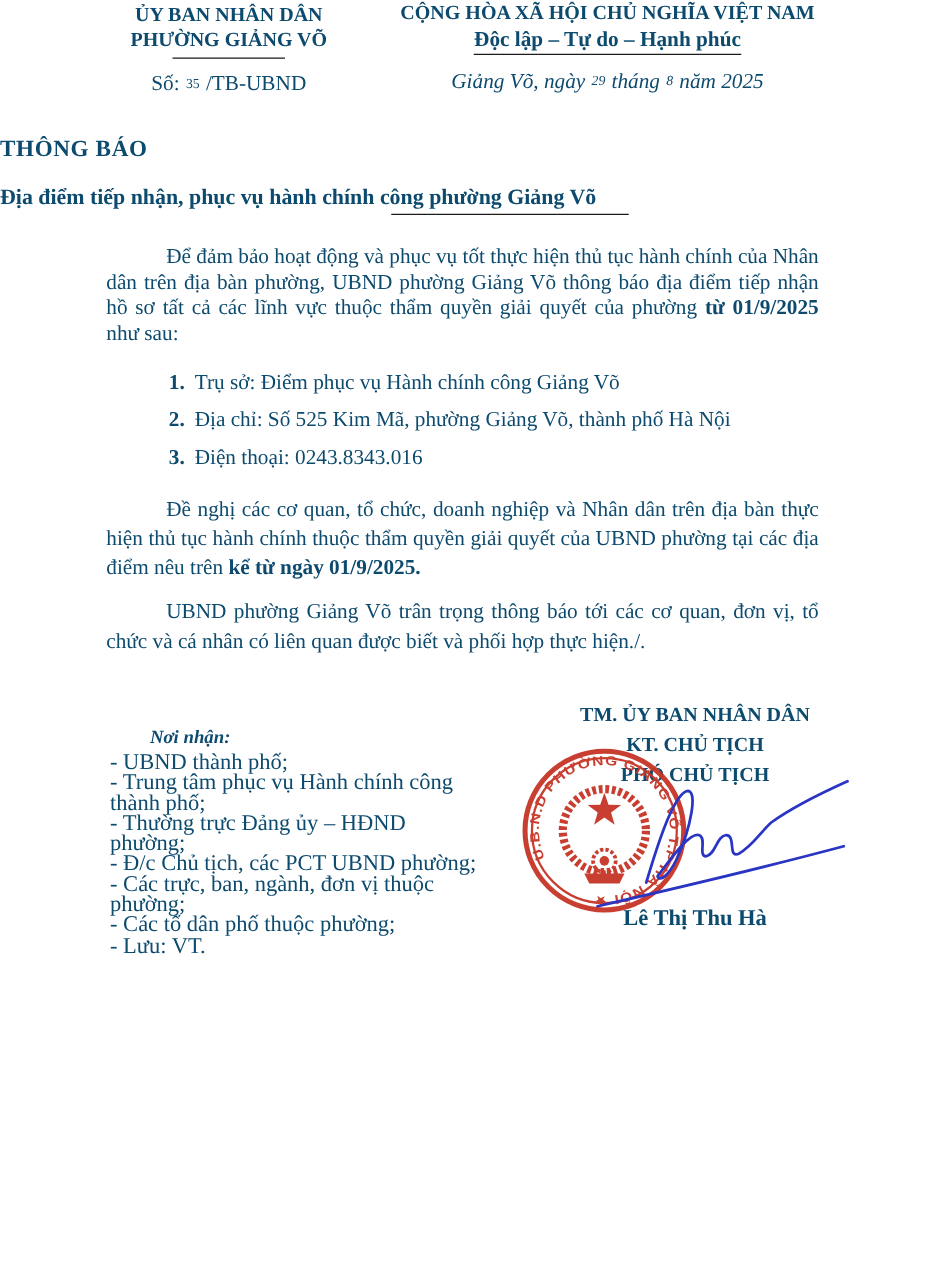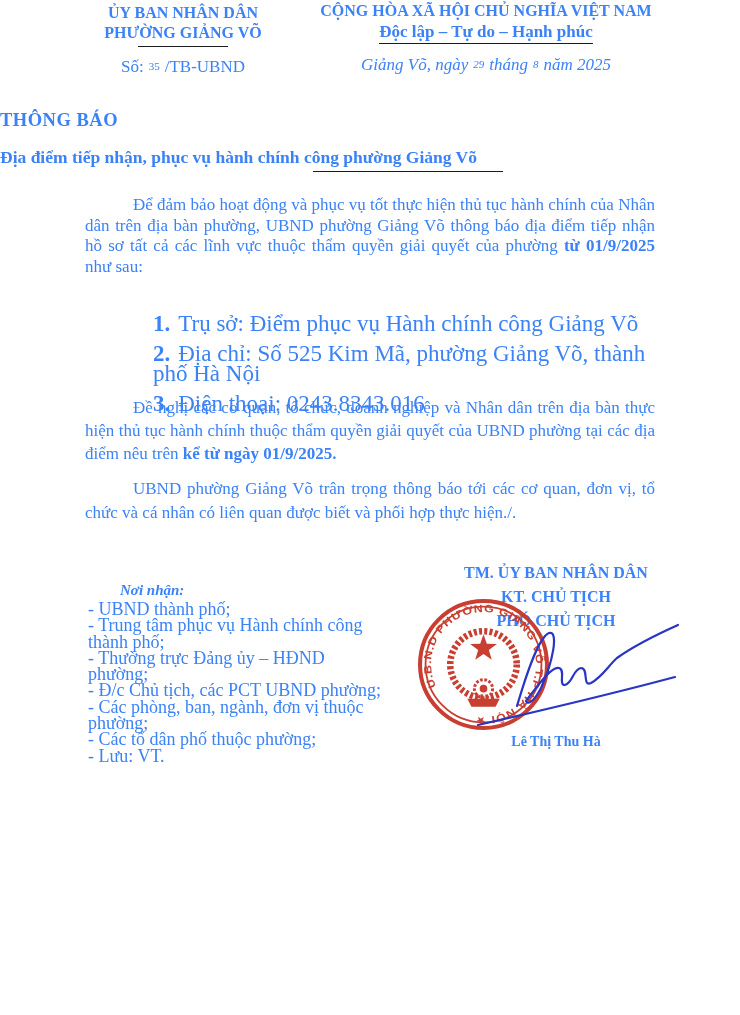--- a/index.html
+++ b/index.html
@@ -1,20 +1,20 @@
 <!DOCTYPE html>
 <html lang="vi"><head>
 <meta charset="utf-8">
 <style>
   html,body{margin:0;padding:0;background:#ffffff;}
   .page{
     position:relative;
     width:740px;height:851px;
     background:#ffffff;
-    color:#3b82f6;
+    color:#0c4a6e;
     font-family:"Liberation Serif","DejaVu Serif",serif;
     overflow:hidden;
   }
   
   .hdr-left{position:absolute;left:78px;top:3px;width:210px;text-align:center;}
   .hdr-left .org{font-weight:bold;font-size:16px;line-height:20px;}
   .rule-small{width:90px;height:0;border-bottom:1.6px solid #1c1c1c;margin:3px auto 0;}
   .so-line{margin-top:10px;font-size:17px;}
   .filled-num{font-size:11px;position:relative;top:-2px;padding:0 5px;}
   .hdr-right{position:absolute;left:305px;top:1px;width:362px;text-align:center;}
@@ -25,32 +25,32 @@
   
   .title-block{position:absolute;left:0;top:110px;width:740px;text-align:left;}
   .doc-title{font-weight:bold;font-size:18.5px;letter-spacing:.5px;}
   .doc-subtitle{font-weight:bold;font-size:17.5px;margin-top:16px;}
   .subtitle-rule{width:190px;height:0;border-bottom:1.6px solid #1c1c1c;margin:3px auto 0;transform:translateX(38px);}
   
   .body-text{position:absolute;left:85px;width:570px;}
   .para{margin:0;text-align:justify;font-size:17px;}
   .para.p1{top:195px;line-height:20.5px;}
   .para .indent{display:inline-block;width:48px;}
-  .doc-list{position:absolute;left:85px;top:296px;width:570px;margin:18px;padding:0;list-style:none;font-size:23px;}
+  .doc-list{position:absolute;left:85px;top:296px;width:570px;margin:0;padding:0;list-style:none;font-size:17px;}
   .doc-list .li{margin:0 0 10px 50px;line-height:20px;}
   .doc-list .num{font-weight:bold;margin-right:8px;}
   .para.p2{top:396px;line-height:23px;}
   .para.p3{top:477px;line-height:23.5px;}
   
   .recipients{position:absolute;left:88px;top:582px;width:300px;}
   .recipients .rec-title{font-weight:bold;font-style:italic;font-size:15px;margin-bottom:2px;margin-left:32px;}
   .recipients .rec-item{font-size:18px;line-height:16.3px;}
   .sign-block{position:absolute;left:400px;top:561px;width:312px;height:230px;}
   .sign-lines{position:absolute;left:0;top:0;width:100%;text-align:center;font-weight:bold;font-size:16px;line-height:24px;}
-  .signer-name{position:absolute;left:0;top:173px;width:100%;text-align:center;font-weight:bold;font-size:14px;}
+  .signer-name{position:absolute;left:0;top:163px;width:100%;text-align:center;font-weight:bold;font-size:18px;}
   .seal{position:absolute;left:17px;top:37px;width:133px;height:133px;opacity:.95;}
   .signature{position:absolute;left:65px;top:47px;width:240px;height:150px;}
 </style>
 </head>
 <body>
 
 <div class="page">
 
   <div class="hdr-left">
     <div class="org">ỦY BAN NHÂN DÂN</div>
@@ -82,21 +82,21 @@
   <p class="para p2 body-text"><span class="indent"></span><span>Đề nghị các cơ quan, tổ chức, doanh nghiệp và Nhân dân trên địa bàn thực hiện thủ tục hành chính thuộc thẩm quyền giải quyết của UBND phường tại các địa điểm nêu trên </span><b>kể từ ngày 01/9/2025.</b></p>
 
   <p class="para p3 body-text"><span class="indent"></span><span>UBND phường Giảng Võ trân trọng thông báo tới các cơ quan, đơn vị, tổ chức và cá nhân có liên quan được biết và phối hợp thực hiện./.</span></p>
 
   <div class="recipients">
     <div class="rec-title">Nơi nhận:</div>
     <div class="rec-item">- UBND thành phố;</div>
     <div class="rec-item">- Trung tâm phục vụ Hành chính công thành phố;</div>
     <div class="rec-item">- Thường trực Đảng ủy – HĐND phường;</div>
     <div class="rec-item">- Đ/c Chủ tịch, các PCT UBND phường;</div>
-    <div class="rec-item">- Các phòng, ban, ngành, đơn vị thuộc phường;</div>
+    <div class="rec-item">- Các trực, ban, ngành, đơn vị thuộc phường;</div>
     <div class="rec-item">- Các tổ dân phố thuộc phường;</div>
     <div class="rec-item">- Lưu: VT.</div>
   </div>
 
   <div class="sign-block">
     <div class="sign-lines">
       <div>TM. ỦY BAN NHÂN DÂN</div>
       <div>KT. CHỦ TỊCH</div>
       <div>PHÓ CHỦ TỊCH</div>
     </div>

